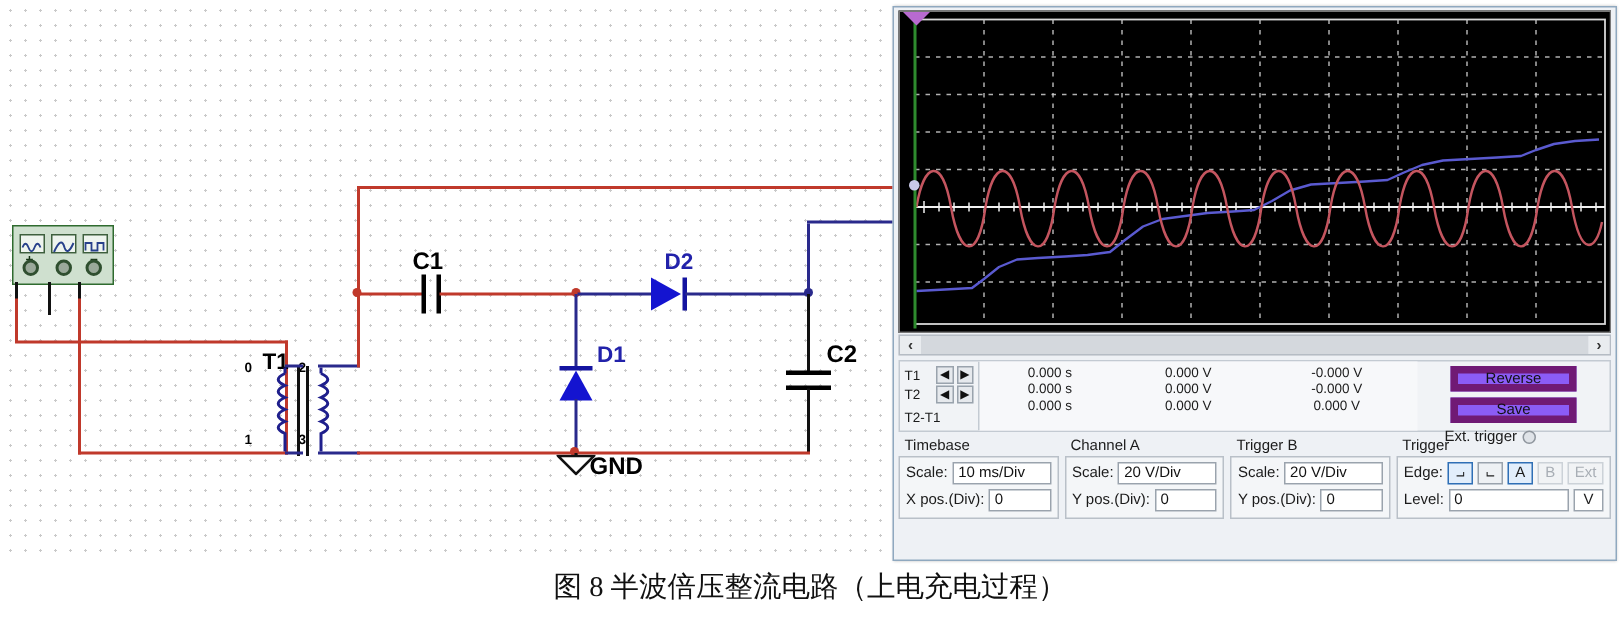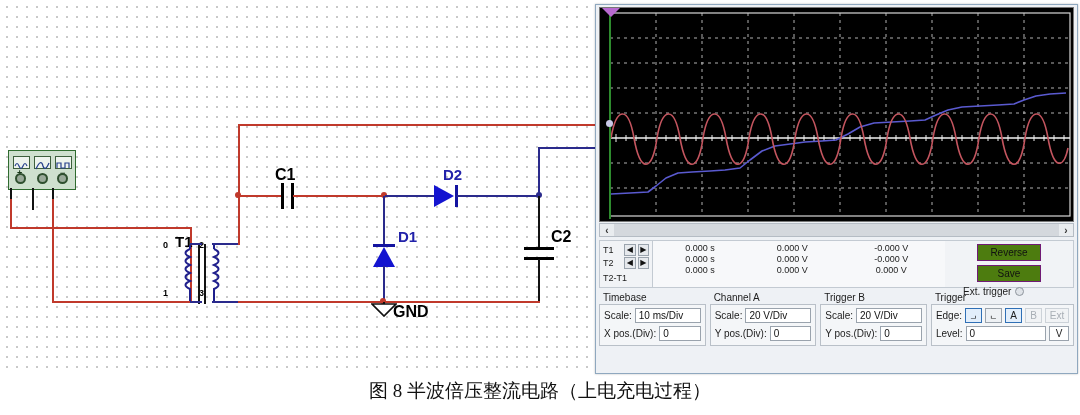--- a/index.html
+++ b/index.html
@@ -93,21 +93,21 @@
   #cursor-left{ width:52px; padding:2px 3px; font-size:9px; }
   .cursrow{ display:flex; align-items:center; gap:2px; height:13px; }
   .cursrow .tname{ width:22px; }
   .arrowbtn{ width:13px;height:12px; background:#e6e9ed; border:1px solid #9aa3ad;
              display:flex;align-items:center;justify-content:center; font-size:8px; color:#111; }
   #cursor-table{ flex:1; background:#f7f8fa; border-left:1px solid #c3cad2; font-size:9px; padding:1px 2px; }
   #cursor-table table{ width:100%; border-collapse:collapse; }
   #cursor-table th{ font-weight:normal; text-align:center; padding:0; height:12px; }
   #cursor-table td{ text-align:center; padding:0; height:11px; }
   #right-btns{ width:128px; padding:3px 4px; position:relative; }
-  .rbtn{ width:64px;height:17px; margin:0 auto 4px auto; background:#4d7c0f; border:1px solid #701a75;
+  .rbtn{ width:84px;height:17px; margin:0 auto 4px auto; background:#8b5cf6; border:5px solid #701a75;
          display:flex;align-items:center;justify-content:center; font-size:10px; color:#111; }
   #exttrig-row{ display:flex; align-items:center; gap:4px; justify-content:flex-start; padding-left:14px; }
   #exttrig-term{ width:9px;height:9px;border-radius:50%;background:#dfe3e8;border:1px solid #8e959d; }
 
   #settings-panel{ margin:4px 3px 0 3px; display:flex; gap:4px; }
   .setgroup{ flex:1; }
   .setgroup.trig{ flex:1.12; }
   .setlegend{ font-size:10px; padding-left:4px; margin-bottom:1px; }
   .setbox{ border:1px solid #b9c0c8; padding:3px 4px 4px 4px; background:#f4f6f8; }
   .setrow{ display:flex; align-items:center; gap:3px; margin-bottom:3px; font-size:10px; }

